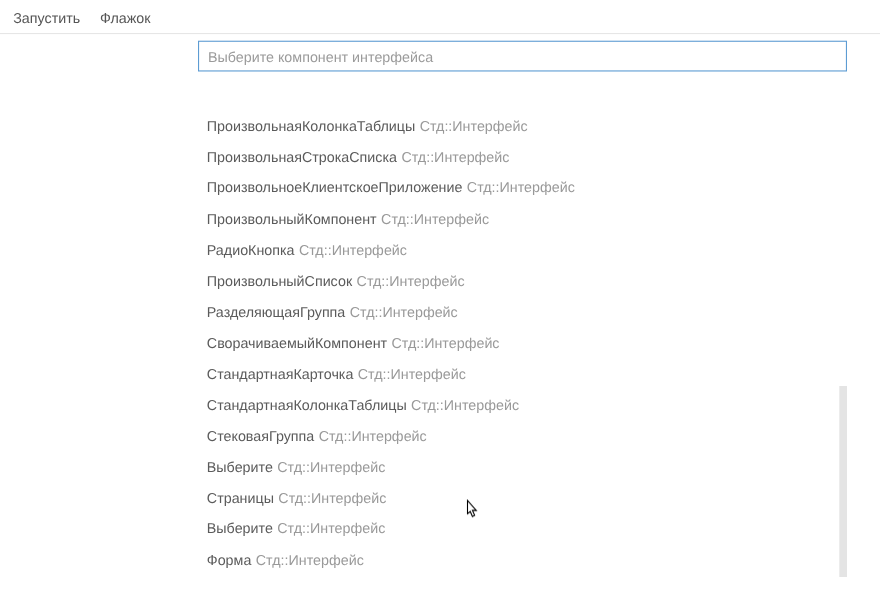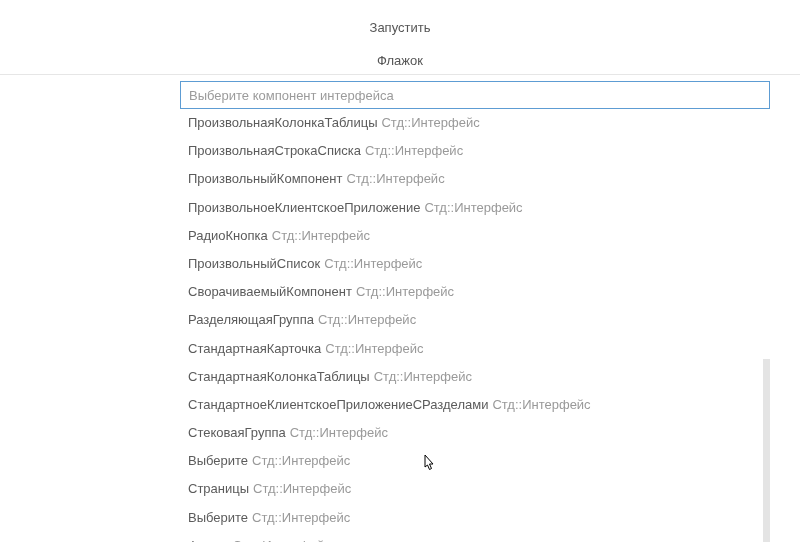--- a/index.html
+++ b/index.html
@@ -13,24 +13,23 @@
       color: #5a5a5a;
       background: #ffffff;
       width: 800px;
       height: 542px;
       overflow: hidden;
       position: relative;
     }
     .menubar {
       display: flex;
       gap: 18px;
-      padding: 20px 12px 6px 12px;
+      padding: 9px 12px 6px 12px;
       border-bottom: 1px solid #e6e6e6;
       align-items: center;
-      flex-direction: column;
     }
     .menubar-item {
       color: #555;
       cursor: pointer;
       font-size: 13px;
     }
     .content {
       position: relative;
       height: calc(100% - 32px);
     }
@@ -54,20 +53,21 @@
       color: #9b9b9b;
     }
     .listbox {
       width: 100%;
       border-left: none;
       border-right: none;
       border-bottom: none;
       max-height: 478px;
       overflow-y: auto;
       position: relative;
+      margin-top: 36px;
     }
     .option {
       padding: 5px 8px 5px 8px;
       cursor: pointer;
       color: #5b5b5b;
       white-space: nowrap;
       font-size: 13px;
       line-height: 1.4;
     }
     .option:hover, .option.hovered {
@@ -102,29 +102,28 @@
   <span class="menubar-item">Флажок</span>
 </div>
 
 <div class="content">
   <div class="dropdown-wrap">
     <input type="text" class="search-input" placeholder="Выберите компонент интерфейса" style="">
     <div class="listbox" id="listbox">
 
       <div class="option"><span>ПроизвольнаяКолонкаТаблицы</span><span class="ns">Стд::Интерфейс</span></div>
         <div class="option"><span>ПроизвольнаяСтрокаСписка</span><span class="ns">Стд::Интерфейс</span></div>
+        <div class="option"><span>ПроизвольноеКлиентскоеПриложение</span><span class="ns">Стд::Интерфейс</span></div>
         <div class="option"><span>ПроизвольныйКомпонент</span><span class="ns">Стд::Интерфейс</span></div>
-        <div class="option"><span>ПроизвольноеКлиентскоеПриложение</span><span class="ns">Стд::Интерфейс</span></div>
         <div class="option"><span>РадиоКнопка</span><span class="ns">Стд::Интерфейс</span></div>
         <div class="option"><span>ПроизвольныйСписок</span><span class="ns">Стд::Интерфейс</span></div>
+        <div class="option"><span>РазделяющаяГруппа</span><span class="ns">Стд::Интерфейс</span></div>
         <div class="option"><span>СворачиваемыйКомпонент</span><span class="ns">Стд::Интерфейс</span></div>
-        <div class="option"><span>РазделяющаяГруппа</span><span class="ns">Стд::Интерфейс</span></div>
         <div class="option"><span>СтандартнаяКарточка</span><span class="ns">Стд::Интерфейс</span></div>
         <div class="option"><span>СтандартнаяКолонкаТаблицы</span><span class="ns">Стд::Интерфейс</span></div>
-        <div class="option"><span>СтандартноеКлиентскоеПриложениеСРазделами</span><span class="ns">Стд::Интерфейс</span></div>
         <div class="option"><span>СтековаяГруппа</span><span class="ns">Стд::Интерфейс</span></div>
         <div class="option"><span>Выберите</span><span class="ns">Стд::Интерфейс</span></div>
         <div class="option"><span>Страницы</span><span class="ns">Стд::Интерфейс</span></div>
         <div class="option"><span>Выберите</span><span class="ns">Стд::Интерфейс</span></div>
         <div class="option"><span>Форма</span><span class="ns">Стд::Интерфейс</span></div>
         <div class="scrollthumb"></div>
     </div>
   </div>
 </div>
 

